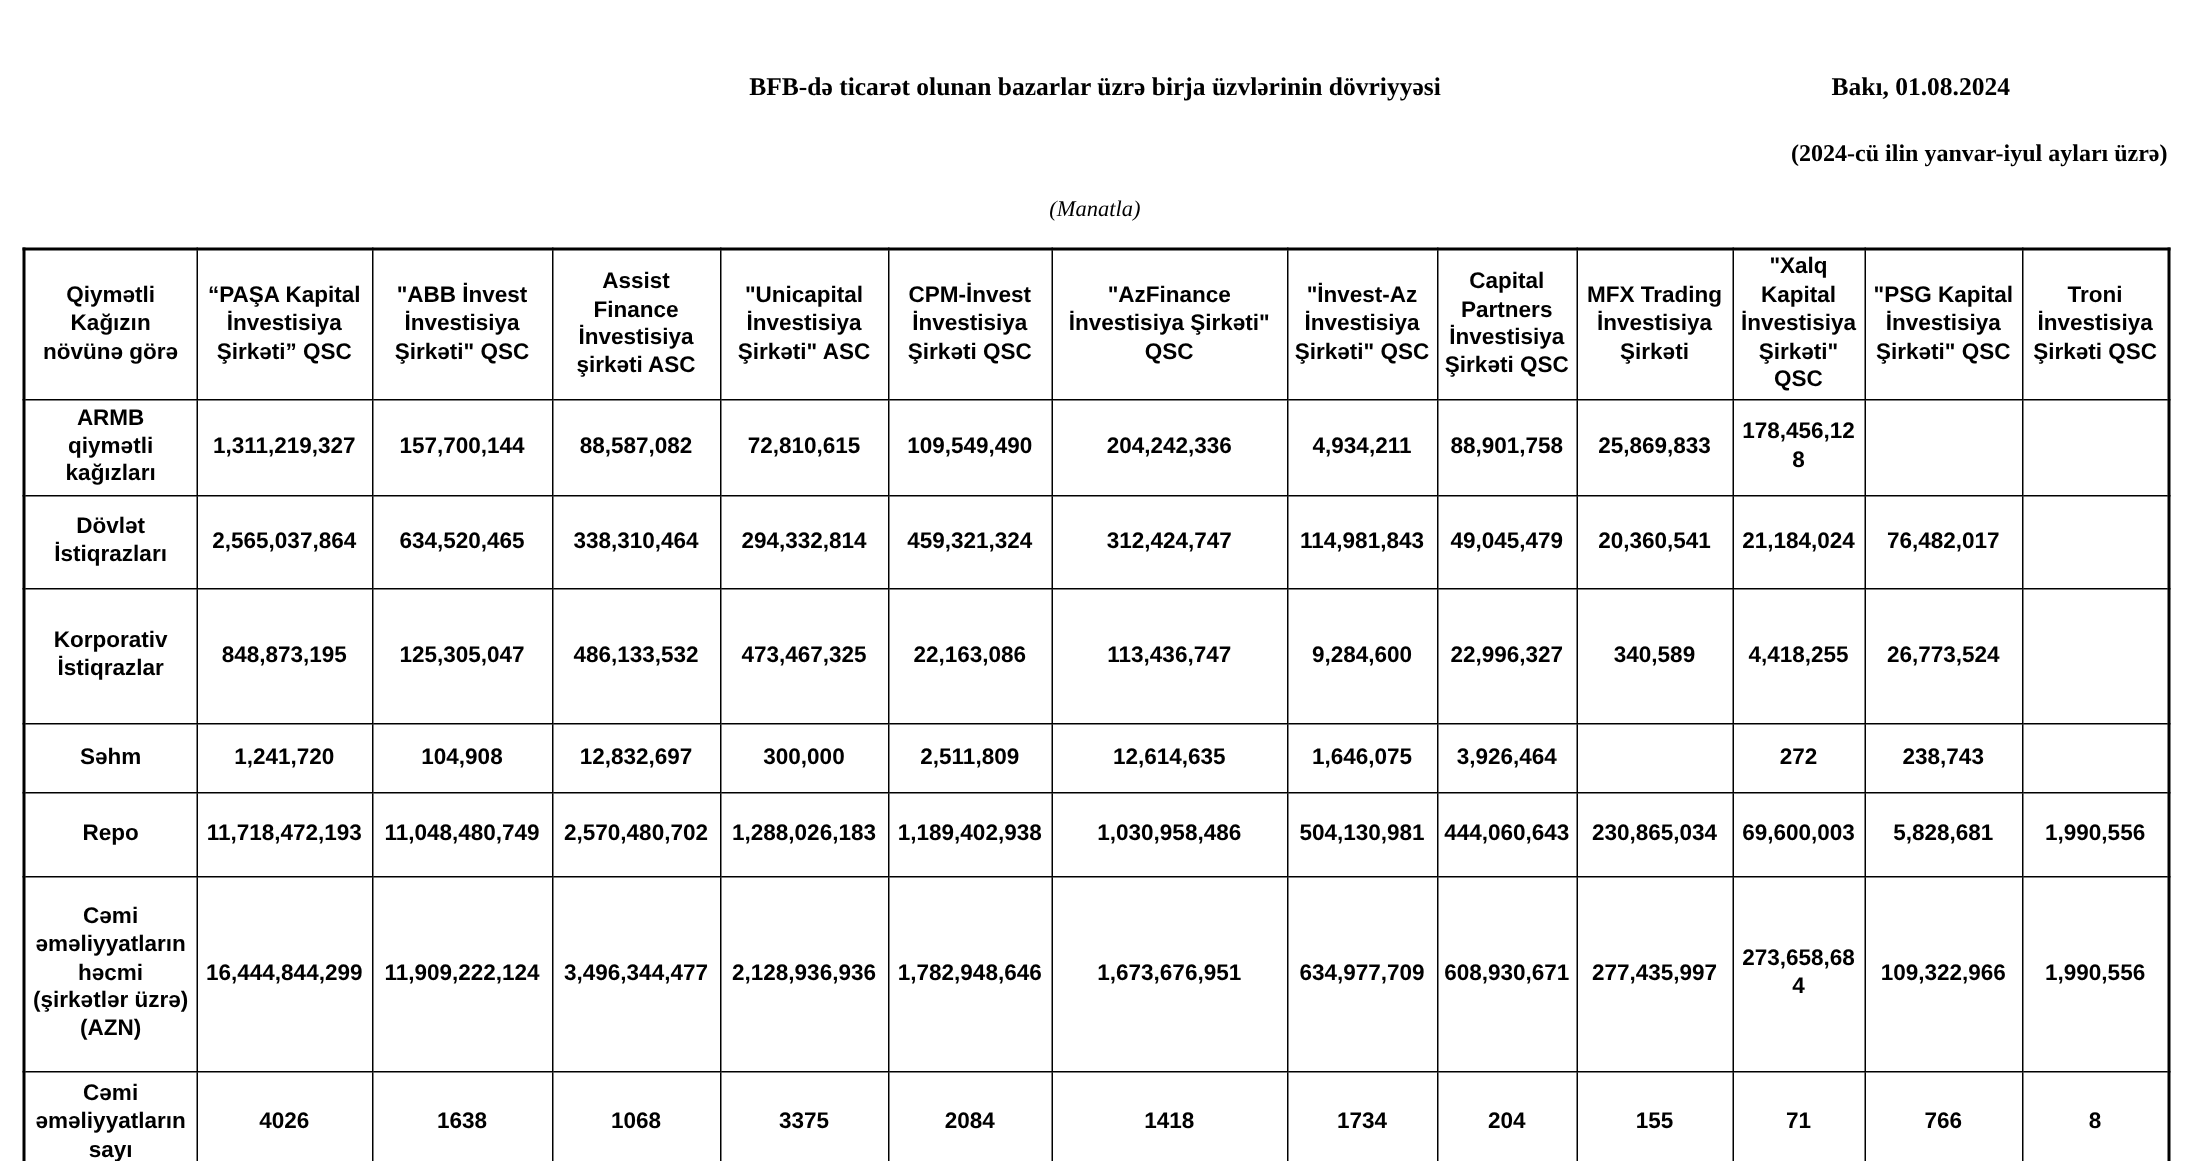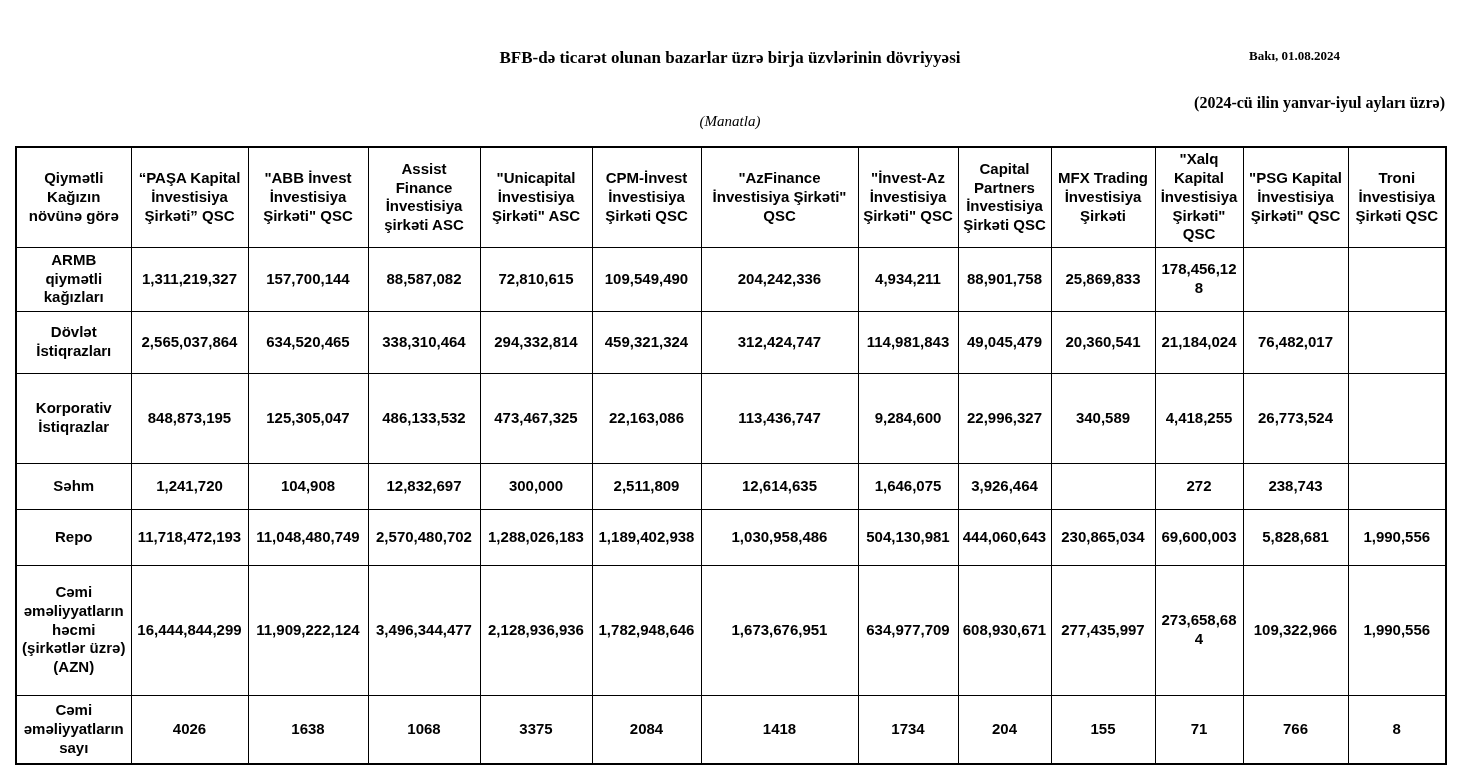--- a/index.html
+++ b/index.html
@@ -27,36 +27,36 @@
     font-size: 17px;
     padding-top: 2px;
     margin-top: 36px;
   }
   .doc-date {
     position: absolute;
     top: 2px;
     right: 105px;
     font-family: "Liberation Serif", serif;
     font-weight: bold;
-    font-size: 13px;
+    font-size: 17px;
     white-space: nowrap;
   }
   .doc-subtitle {
     text-align: right;
     font-family: "Liberation Serif", serif;
     font-weight: bold;
     font-size: 16px;
     margin-top: 20px;
   }
   .doc-unit {
     text-align: center;
     font-family: "Liberation Serif", serif;
     font-style: italic;
     font-size: 15px;
-    margin-top: 1px;
+    margin-top: 20px;
   }
   table.turnover {
     border-collapse: collapse;
     table-layout: fixed;
     width: 1430px;
     margin-top: 16px;
     border: 2px solid #000;
   }
   table.turnover th,
   table.turnover td {

